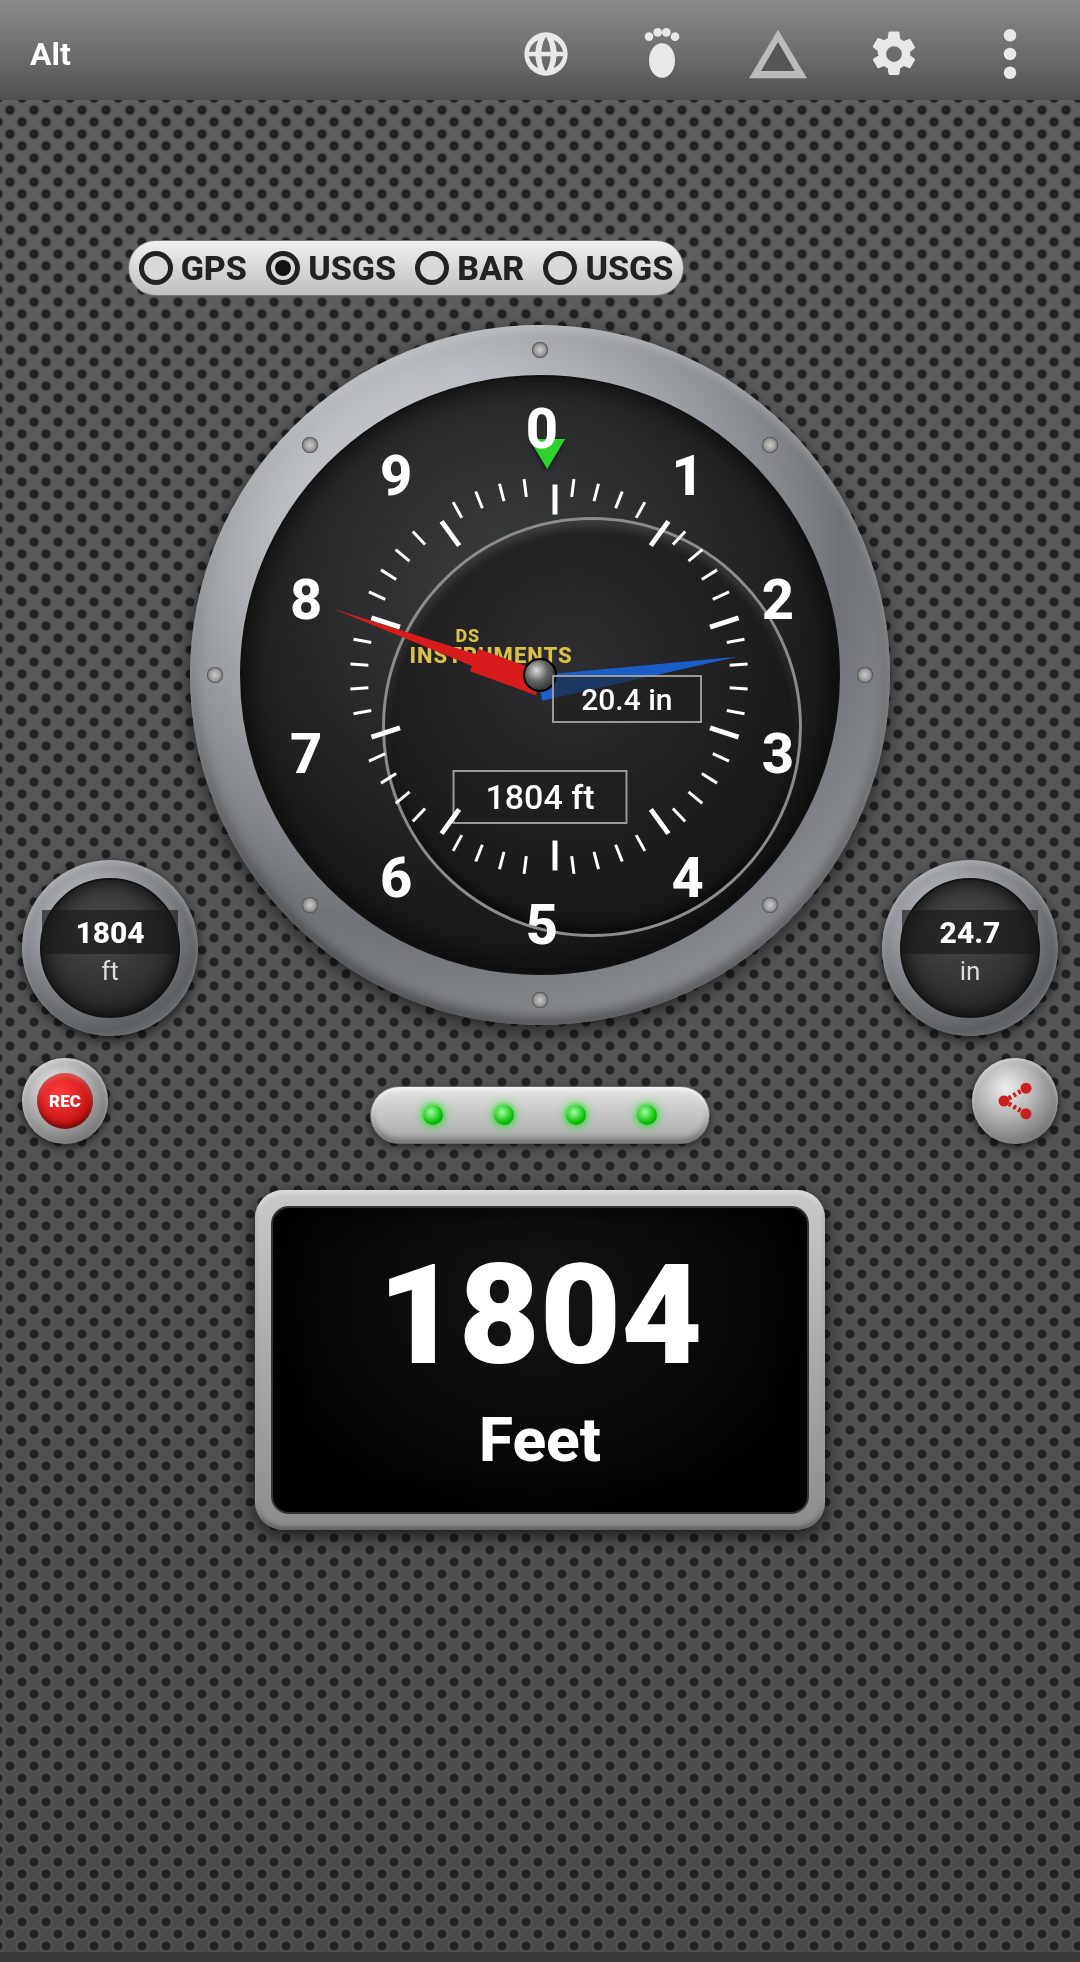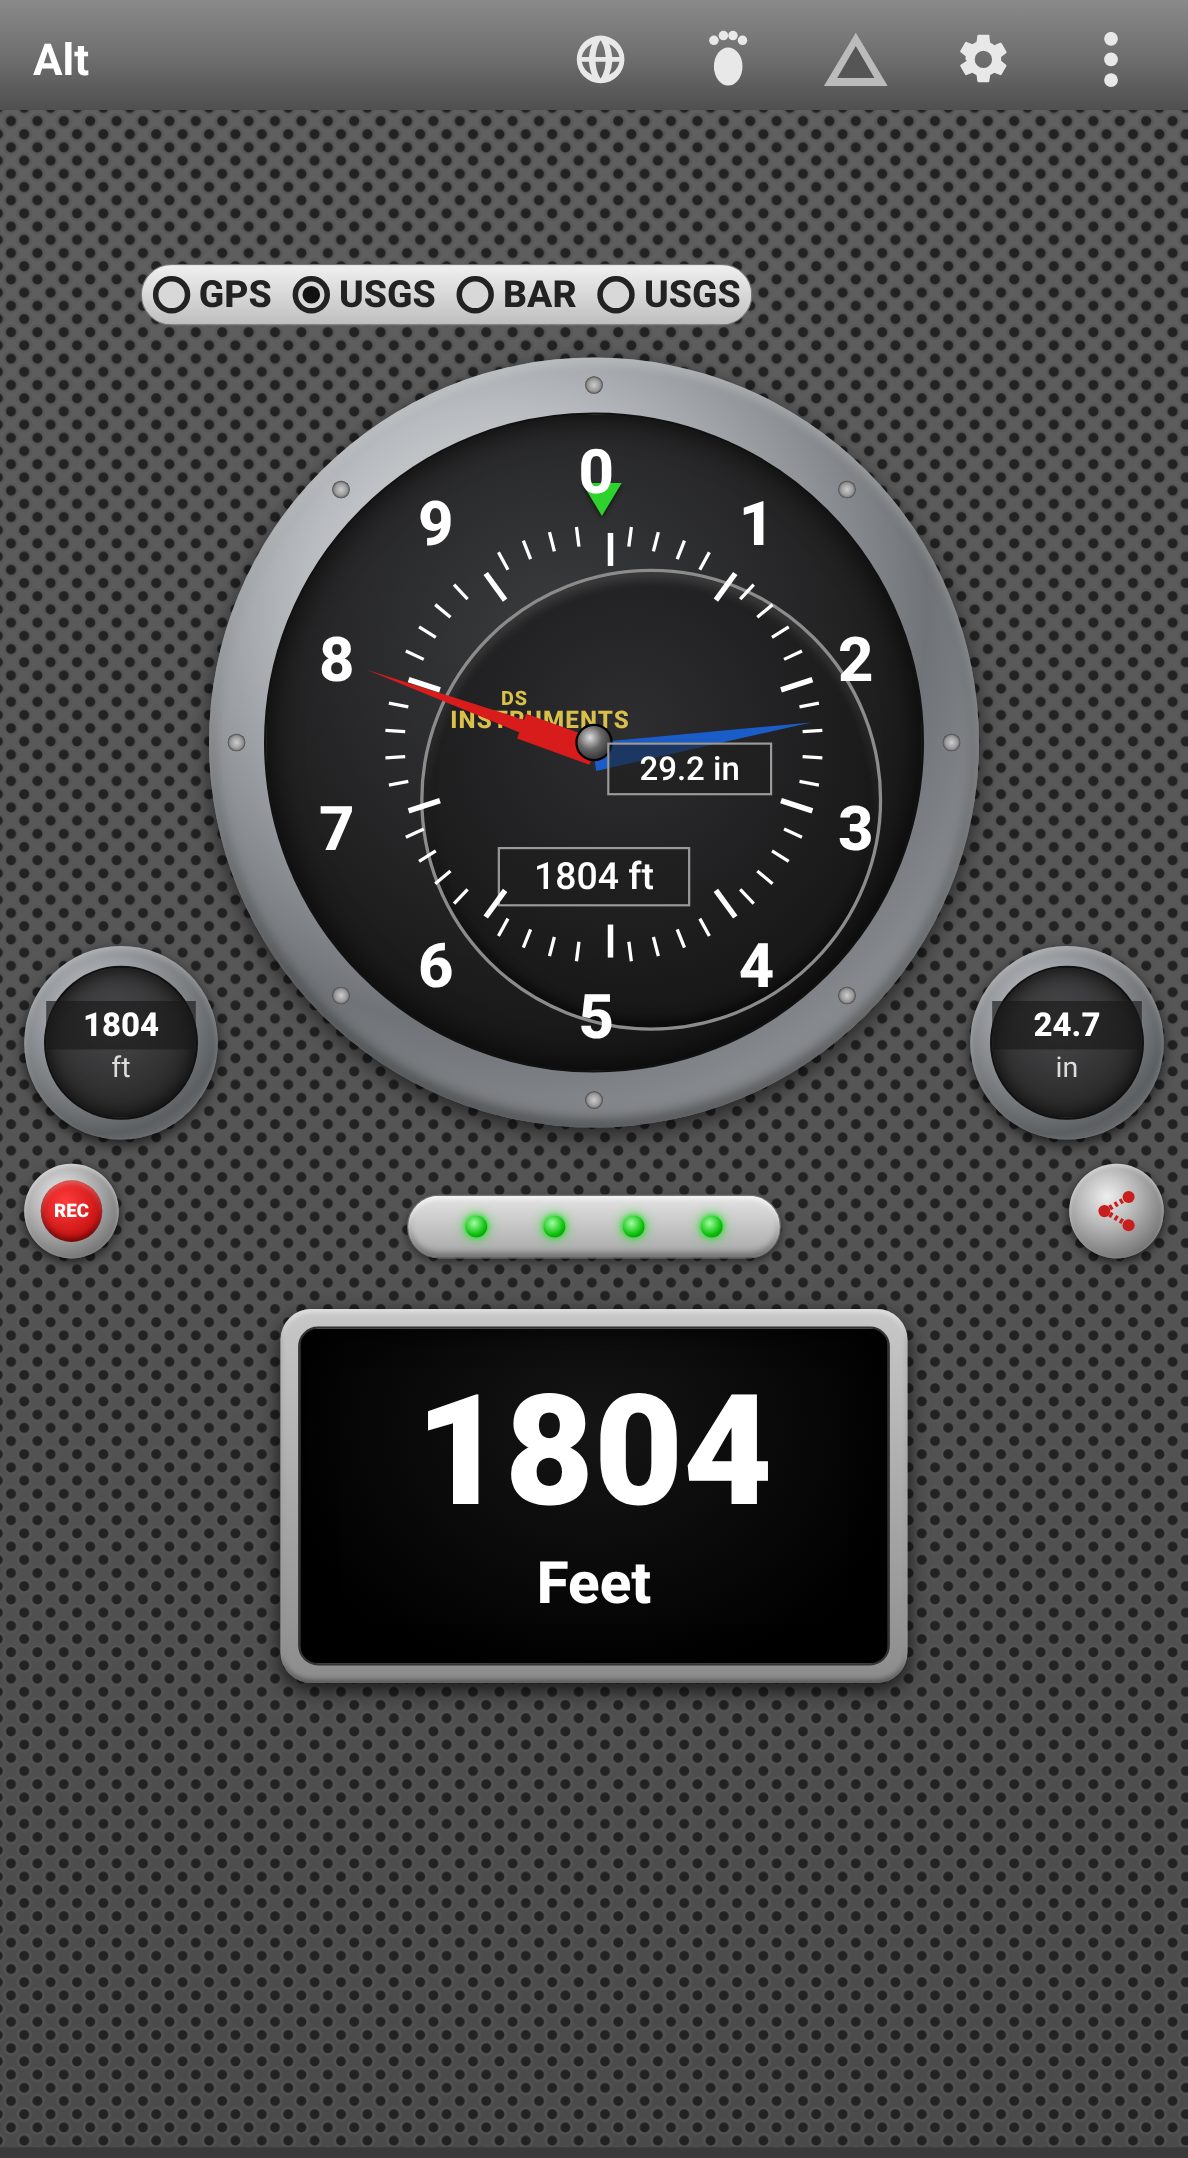--- a/index.html
+++ b/index.html
@@ -4,21 +4,21 @@
 <style>
   * { box-sizing: border-box; margin: 0; padding: 0; }
   html, body { width: 1080px; height: 1962px; overflow: hidden; font-family: -apple-system, Roboto, Arial, sans-serif; }
   body { background: #3a3a3a; position: relative; }
 
   
   .appbar {
     width: 100%; height: 110px;
     background: linear-gradient(to bottom, #8a8a8a 0%, #6d6d6d 50%, #4a4a4a 100%);
     display: flex; align-items: center;
-    color: #fff; font-size: 40px; font-weight: 700;
+    color: #fff; font-size: 32px; font-weight: 700;
     padding: 0 30px;
     border-bottom: 2px solid #222;
   }
   .appbar-title { flex: 0 0 auto; margin-right: auto; }
   .appbar-icons { display: flex; gap: 56px; align-items: center; margin-right: 10px; }
   .appbar-icons svg { fill: #e8e8e8; }
   .icon-btn { width: 60px; height: 60px; display: flex; align-items: center; justify-content: center; }
 
   
   .plate {
@@ -195,21 +195,21 @@
     box-shadow: 0 6px 18px rgba(0,0,0,0.7), inset 0 3px 5px rgba(255,255,255,0.5), inset 0 -3px 5px rgba(0,0,0,0.4);
   }
   .digital-screen {
     width: 100%; height: 100%; border-radius: 18px;
     background: radial-gradient(ellipse at 50% 30%, #151515 0%, #000 80%);
     border: 2px solid #333;
     display: flex; flex-direction: column; align-items: center; justify-content: center;
     box-shadow: inset 0 0 30px rgba(0,0,0,0.9);
   }
   .digital-value { color: #fff; font-weight: 900; font-size: 140px; line-height: 1; }
-  .digital-unit { color: #fff; font-weight: 800; font-size: 53px; margin-top: 18px; }
+  .digital-unit { color: #fff; font-weight: 800; font-size: 62px; margin-top: 18px; }
 
 </style>
 </head>
 <body>
 
 <div class="appbar">
   <div class="appbar-title">Alt</div>
   <div class="appbar-icons">
     <div class="icon-btn">
       <svg width="52" height="52" viewBox="0 0 24 24">
@@ -281,21 +281,21 @@
     <div class="gauge-face" id="face">
       <div class="ref-marker"></div>
       <div class="inner-ring"></div>
       <div class="gauge-brand">
         <div class="l1">DS</div>
         <div class="l2">INSTRUMENTS</div>
       </div>
       <div class="needle needle-red" id="needle-red" style="transform: rotate(200deg);"></div>
       <div class="needle needle-blue" id="needle-blue" style="transform: rotate(-9deg);"></div>
       <div class="hub"></div>
-      <div class="kollsman">29.2 in</div>
+      <div class="kollsman">20.4 in</div>
       <div class="alt-readout-box">1804 ft</div>
     <div class="gauge-num" style="left: 300px; top: 52px;">0</div>
         <div class="gauge-num" style="left: 445.771px; top: 99.3638px;">1</div>
         <div class="gauge-num" style="left: 535.862px; top: 223.364px;">2</div>
         <div class="gauge-num" style="left: 535.862px; top: 376.636px;">3</div>
         <div class="gauge-num" style="left: 445.771px; top: 500.636px;">4</div>
         <div class="gauge-num" style="left: 300px; top: 548px;">5</div>
         <div class="gauge-num" style="left: 154.229px; top: 500.636px;">6</div>
         <div class="gauge-num" style="left: 64.138px; top: 376.636px;">7</div>
         <div class="gauge-num" style="left: 64.138px; top: 223.364px;">8</div>

